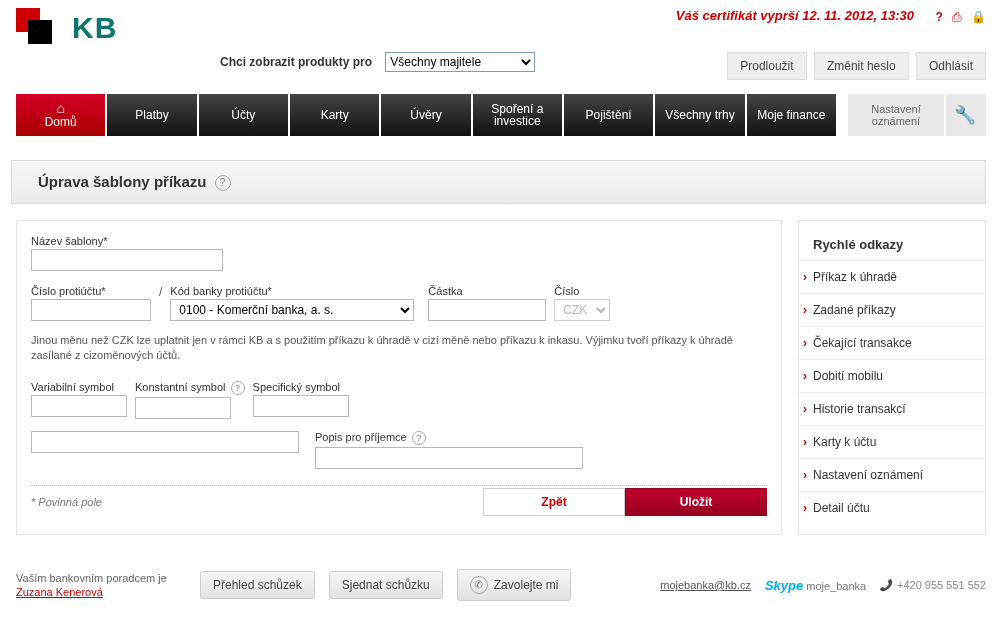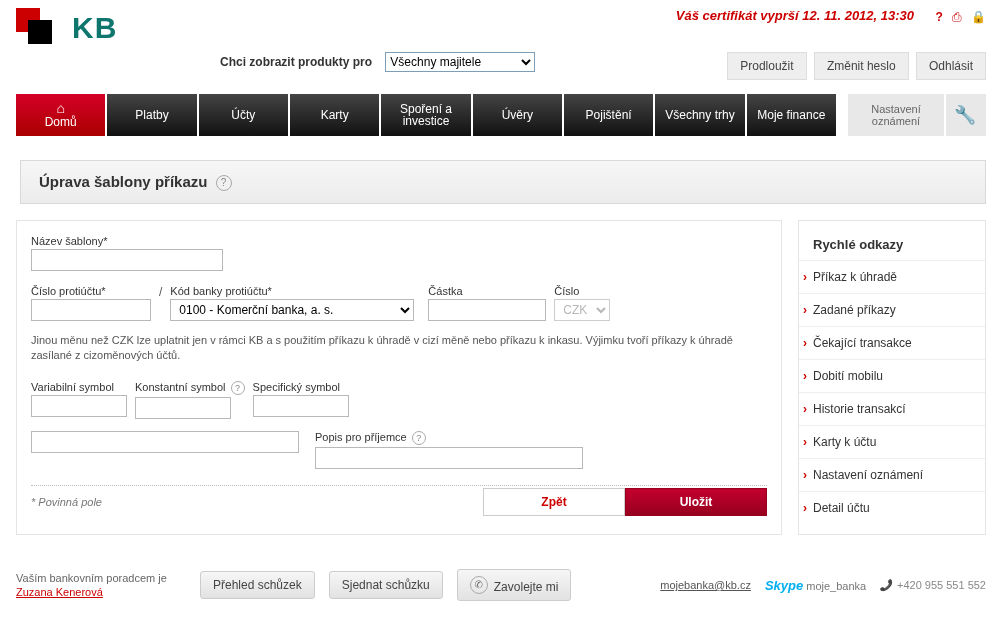--- a/index.html
+++ b/index.html
@@ -21,21 +21,21 @@
   
   .nav{display:flex;padding:0 16px;gap:2px}
   .nav .tab{flex:1 1 0;text-align:center;color:#fff;font-size:12px;padding:6px 4px;height:30px;line-height:14px;display:flex;flex-direction:column;justify-content:center;background:linear-gradient(#444,#111);cursor:pointer;position:relative}
   .nav .tab.active{background:linear-gradient(#d40027,#a00)}
   .nav .tab .ico{font-size:14px;line-height:14px}
   .nav .tab.twoline{line-height:12px}
   .nav .spacer{width:8px}
   .nav .settab{width:96px;background:#e8e8e8;color:#666;font-size:11px;line-height:12px;display:flex;flex-direction:column;justify-content:center;text-align:center;cursor:pointer}
   .nav .tooltab{width:40px;background:#e8e8e8;display:flex;align-items:center;justify-content:center;cursor:pointer;font-size:18px;color:#555}
   
-  .titlebar{margin:24px 16px 0 20px;border:1px solid #d9d9d9;background:linear-gradient(#f6f6f6,#ececec);padding:12px 18px;font-size:15px;font-weight:bold;color:#333}
+  .titlebar{margin:24px 16px 0 11px;border:1px solid #d9d9d9;background:linear-gradient(#f6f6f6,#ececec);padding:12px 26px;font-size:15px;font-weight:bold;color:#333}
   .titlebar .help{display:inline-block;width:14px;height:14px;border:1px solid #aaa;border-radius:50%;font-size:10px;line-height:14px;text-align:center;color:#888;margin-left:4px;font-weight:normal;vertical-align:1px}
   
   .main{display:flex;margin:16px 16px 0 16px;gap:16px}
   .form-col{flex:1;border:1px solid #e4e4e4;padding:14px 14px 18px 14px}
   .side-col{width:186px;border:1px solid #e4e4e4;padding:16px 0 6px 0}
   .side-col h3{font-size:13px;margin:0 0 8px 14px;font-weight:bold}
   .qlink{border-top:1px solid #eee;padding:9px 10px 9px 14px;font-size:12px;color:#333;cursor:pointer;position:relative}
   .qlink::before{content:"›";color:#c00;font-weight:bold;position:absolute;left:4px}
   .qlink:first-of-type{border-top:1px solid #eee}
   
@@ -50,21 +50,21 @@
   .btnrow{display:flex;justify-content:flex-end;margin-top:-20px}
   .btn{width:140px;height:26px;font-size:12px;font-weight:bold;cursor:pointer;border:1px solid;display:flex;align-items:center;justify-content:center}
   .btn.back{background:#fff;color:#c00;border-color:#ccc}
   .btn.save{background:linear-gradient(#c3002f,#97001f);color:#fff;border-color:#97001f}
   select.fld{appearance:auto}
   .mena{background:#eee;color:#999;width:56px}
   
   .footer{display:flex;align-items:center;margin:34px 16px 10px 16px;font-size:11px;color:#666;gap:14px}
   .advisor{width:170px;line-height:14px}
   .advisor a{color:#c00;text-decoration:underline}
-  .fbtn{background:linear-gradient(#f6f6f6,#e2e2e2);border:1px solid #ccc;padding:6px 12px;border-radius:3px;font-size:12px;color:#444;cursor:pointer;display:flex;align-items:flex-end;gap:6px}
+  .fbtn{background:linear-gradient(#f6f6f6,#e2e2e2);border:1px solid #ccc;padding:6px 12px;border-radius:3px;font-size:12px;color:#444;cursor:pointer;display:flex;align-items:center;gap:6px}
   .fbtn .ci{display:inline-block;width:16px;height:16px;border:1px solid #aaa;border-radius:50%;font-size:10px;line-height:16px;text-align:center;color:#666}
   .footer .grow{flex:1}
   .mail{color:#555;text-decoration:underline;cursor:pointer}
   .skype{color:#00aff0;font-weight:bold;font-style:italic;font-size:13px}
   .tel{color:#888}
   .telico{display:inline-block;transform:scaleX(-1)}
 </style>
 </head>
 <body>
 <div class="page">
@@ -108,25 +108,25 @@
   </div>
   <div class="tab">
         <span>Platby</span>
       </div>
   <div class="tab">
         <span>Účty</span>
       </div>
   <div class="tab">
         <span>Karty</span>
       </div>
+  <div class="tab">
+        <span>Úvěry</span>
+      </div>
   <div class="tab twoline">
         <span>Spoření a investice</span>
-      </div>
-  <div class="tab">
-        <span>Úvěry</span>
       </div>
   <div class="tab">
         <span>Pojištění</span>
       </div>
   <div class="tab">
         <span>Všechny trhy</span>
       </div>
   <div class="tab">
         <span>Moje finance</span>
       </div>

